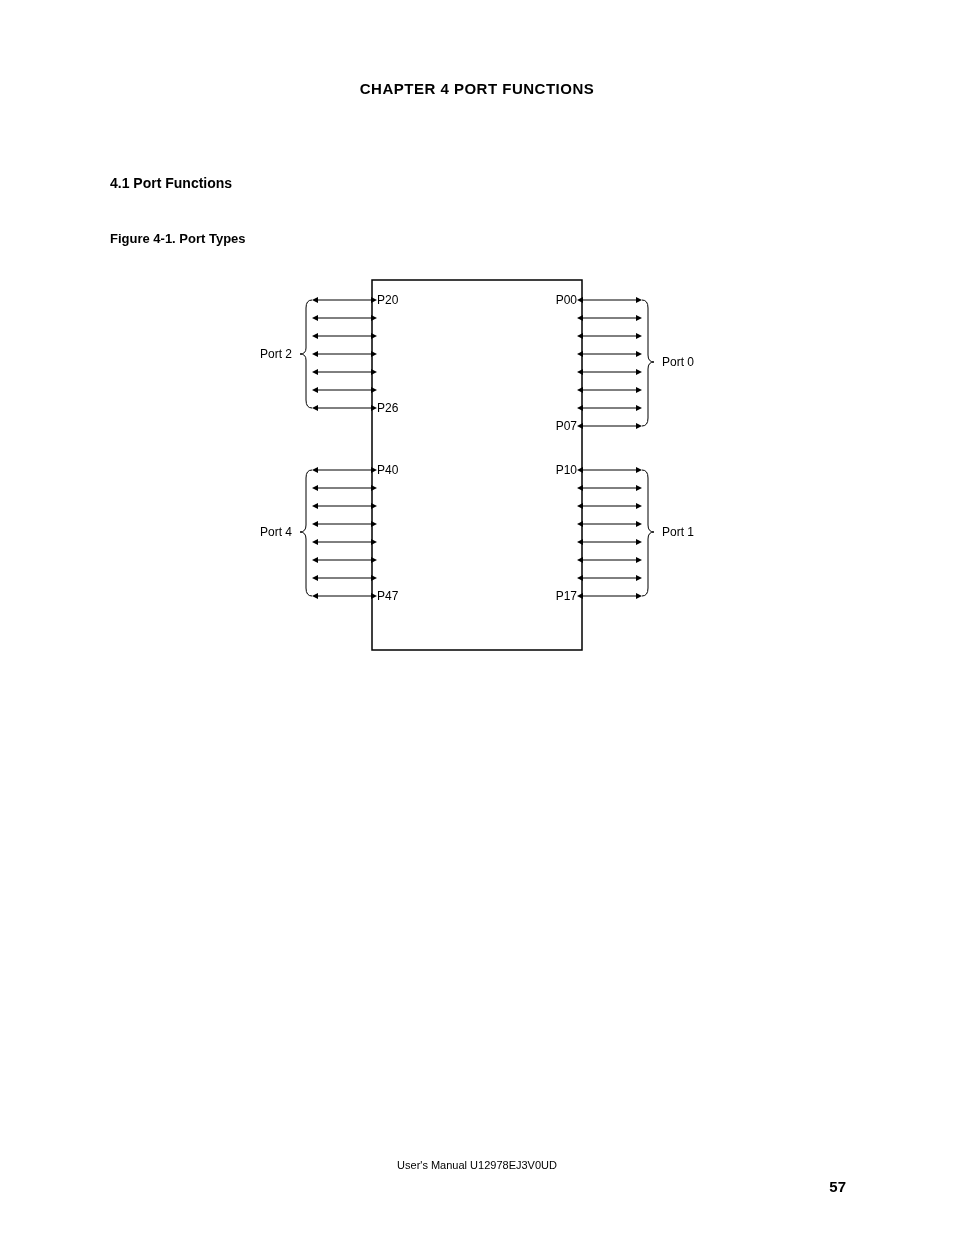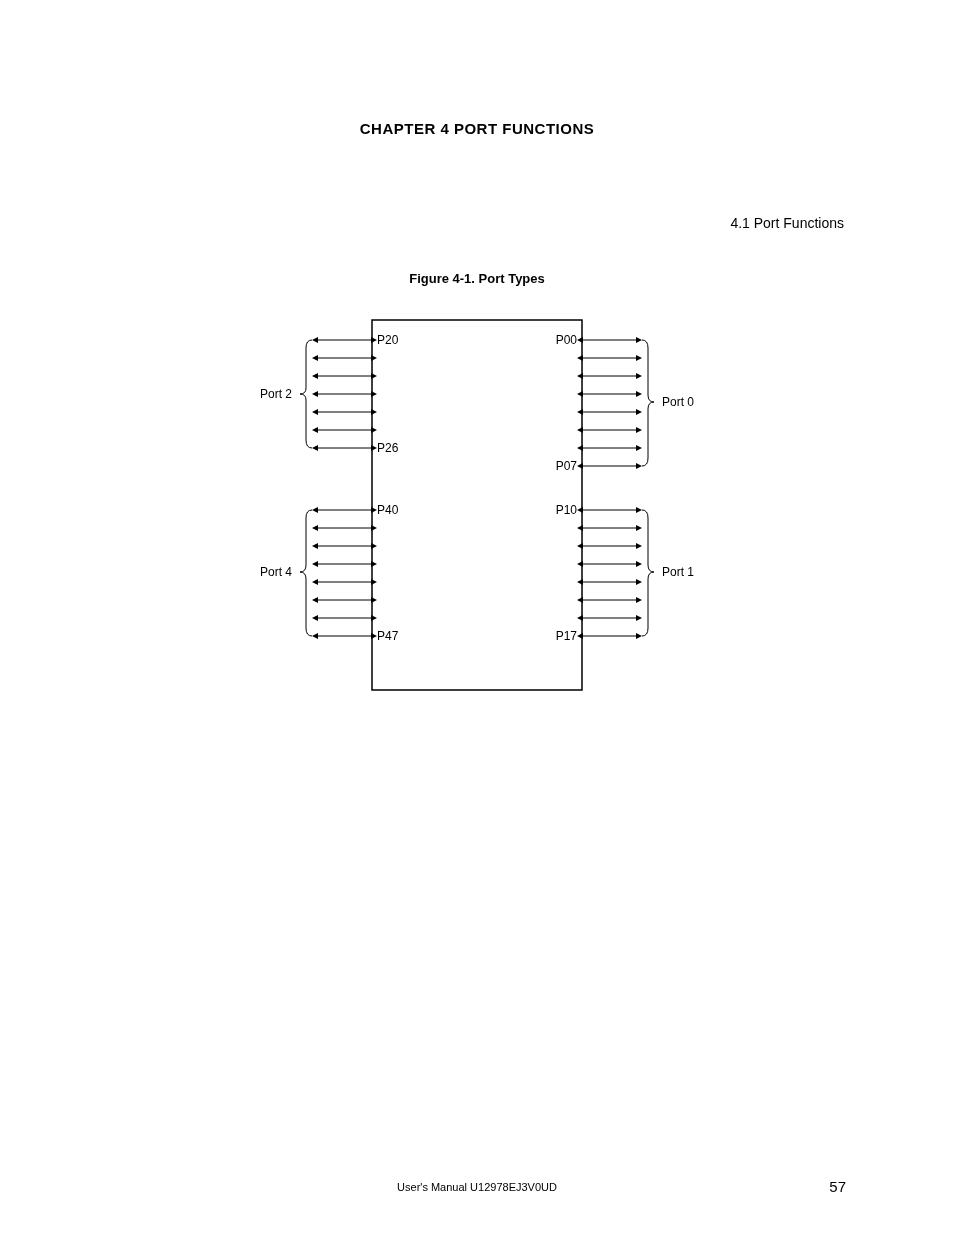--- a/index.html
+++ b/index.html
@@ -6,65 +6,63 @@
     margin: 0;
     padding: 0;
     font-family: Arial, Helvetica, sans-serif;
     background: #fff;
     color: #000;
     width: 954px;
     height: 1235px;
     position: relative;
   }
   .page {
-    padding: 120px 110px 0 110px;
+    padding: 80px 110px 0 110px;
     box-sizing: border-box;
   }
   .chapter-title {
     text-align: center;
     font-weight: bold;
     font-size: 15px;
     letter-spacing: 0.5px;
     margin-bottom: 78px;
   }
   .section-title {
-    font-weight: normal;
+    font-weight: bold;
     font-size: 14px;
     margin-bottom: 40px;
-    text-align: right;
   }
   .body-text {
     font-size: 13px;
     line-height: 1.85;
     text-align: justify;
   }
   .figure-title {
-    text-align: center;
     font-weight: bold;
     font-size: 13px;
     margin-bottom: 24px;
   }
   .diagram-wrap {
     display: flex;
     justify-content: center;
   }
   .footer {
     position: absolute;
-    bottom: 42px;
+    bottom: 64px;
     left: 0;
     right: 0;
     display: flex;
     justify-content: center;
     font-size: 11px;
   }
   .page-num {
     position: absolute;
     bottom: 40px;
     right: 108px;
-    font-weight: normal;
+    font-weight: bold;
     font-size: 15px;
   }
   .indent { text-indent: 28px; }
 </style>
 </head>
 <body>
 
 <div class="page">
   <div class="chapter-title">CHAPTER  4    PORT  FUNCTIONS</div>
   <div class="section-title">4.1   Port Functions</div>

